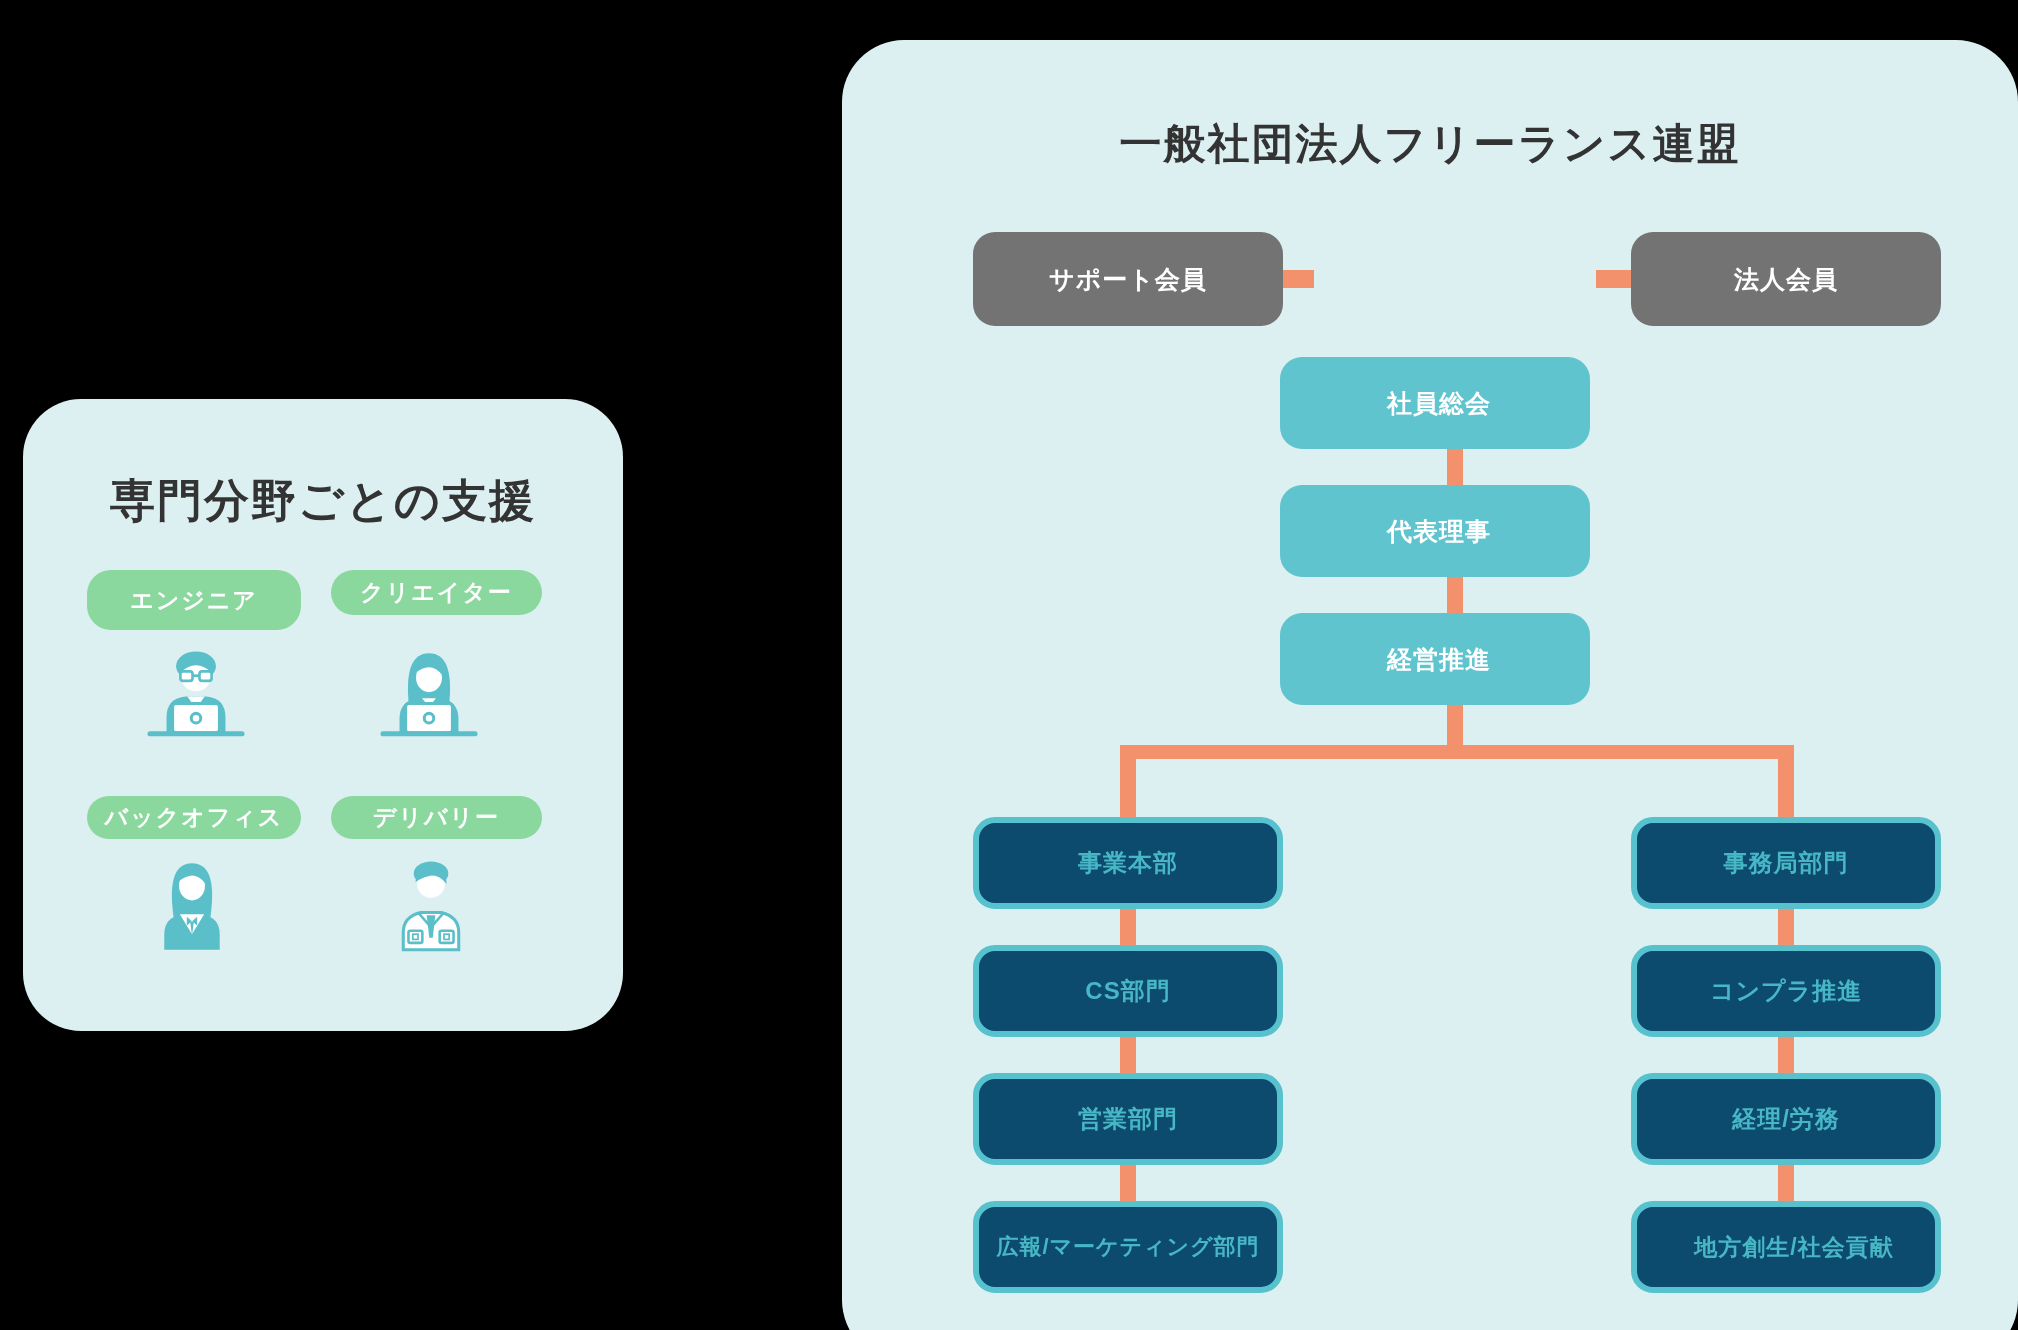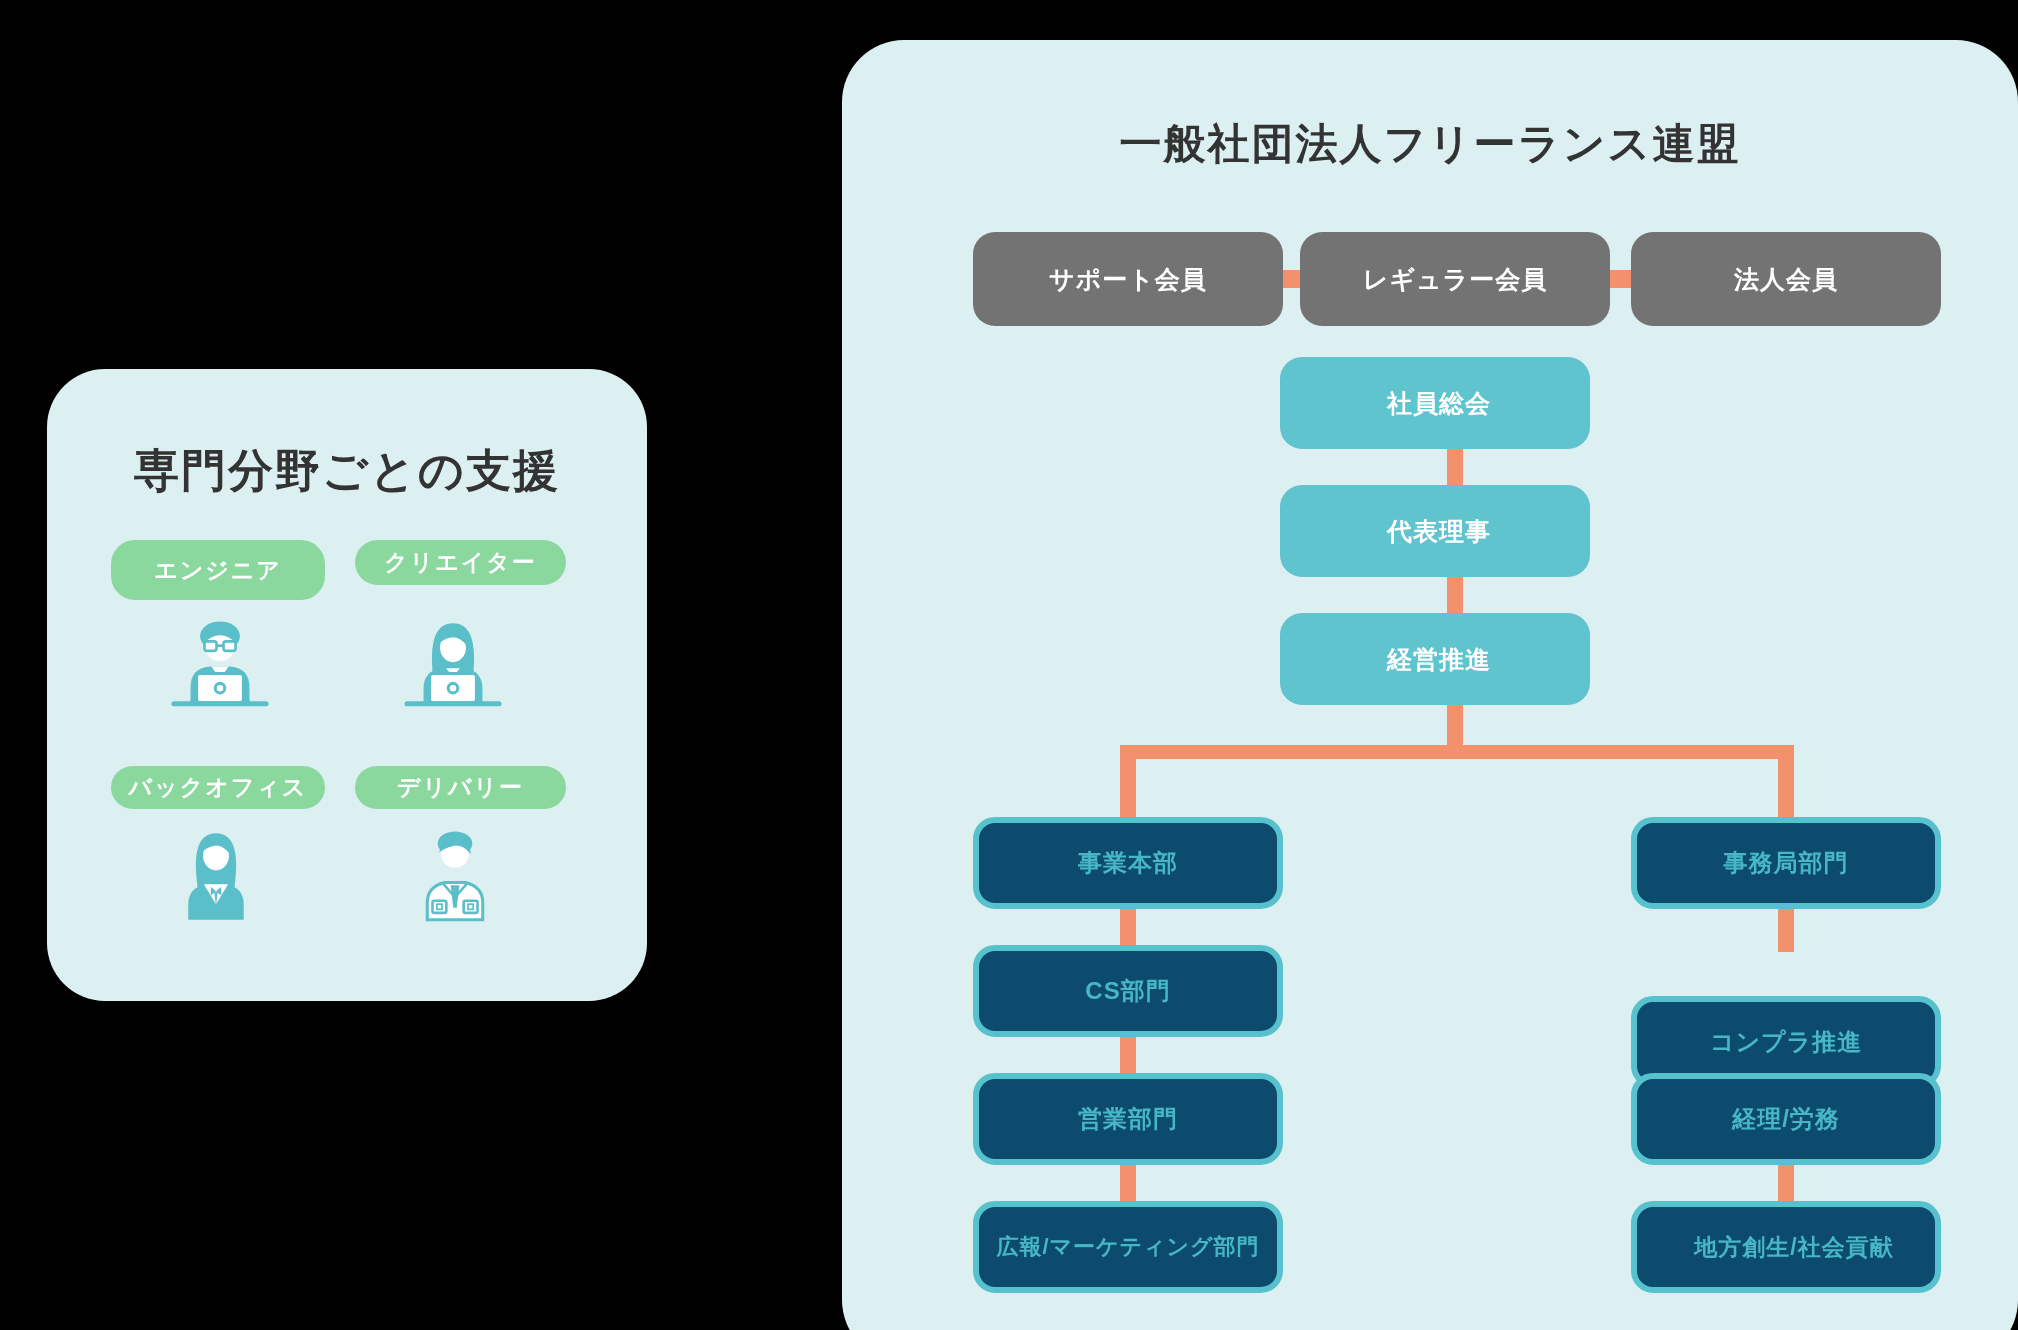--- a/index.html
+++ b/index.html
@@ -1,19 +1,19 @@
 <!DOCTYPE html>
 <html><head>
 <meta charset="utf-8">
 <style>
   html,body{margin:0;padding:0;background:#000;}
   .stage{position:relative;width:2018px;height:1330px;background:#000;overflow:hidden;
          font-family:"Liberation Sans",sans-serif;}
   .panel{position:absolute;background:#dcf0f2;border-radius:58px;}
-  .left-panel{left:23px;top:369px;width:600px;height:632px;margin-left:24px;}
+  .left-panel{left:23px;top:399px;width:600px;height:632px;}
   .right-panel{left:842px;top:8px;width:1176px;height:1322px;border-radius:62px;margin-top:32px;}
 
   .panel-title{position:absolute;width:100%;text-align:center;color:#333333;
                font-weight:bold;letter-spacing:2px;margin:0;}
   .left-title{top:72px;font-size:45px;}
   .right-title{top:76px;font-size:42px;}
 
   .box{position:absolute;display:flex;align-items:center;justify-content:center;
        width:310px;font-weight:bold;letter-spacing:1px;border-radius:22px;
        box-sizing:border-box;z-index:2;white-space:nowrap;}
@@ -101,21 +101,20 @@
         <rect x="39" y="96" width="6" height="6" fill="none" stroke="#5bbfca" stroke-width="2"></rect>
         <rect x="75" y="96" width="6" height="6" fill="none" stroke="#5bbfca" stroke-width="2"></rect>
       </svg>
     </div>
   </section>
 
   <section class="panel right-panel">
     <h1 class="panel-title right-title">一般社団法人フリーランス連盟</h1>
 
     <div class="box member" style="left:131px;top:192px;">サポート会員</div>
-    <div class="box member" style="left:458px;top:192px;">レギュラー会員</div>
     <div class="box member" style="left:789px;top:192px;">法人会員</div>
     <div class="conn" style="left:426px;top:230px;width:46px;height:18px;"></div>
     <div class="conn" style="left:754px;top:230px;width:46px;height:18px;"></div>
 
     <div class="box gov" style="top:317px;">社員総会</div>
     <div class="conn" style="left:605px;top:400px;width:16px;height:50px;"></div>
     <div class="box gov" style="top:445px;">代表理事</div>
     <div class="conn" style="left:605px;top:528px;width:16px;height:50px;"></div>
     <div class="box gov" style="top:573px;">経営推進</div>
 
@@ -127,19 +126,19 @@
     <div class="box dept" style="left:131px;top:777px;">事業本部</div>
     <div class="conn" style="left:278px;top:862px;width:16px;height:50px;"></div>
     <div class="box dept" style="left:131px;top:905px;">CS部門</div>
     <div class="conn" style="left:278px;top:990px;width:16px;height:50px;"></div>
     <div class="box dept" style="left:131px;top:1033px;">営業部門</div>
     <div class="conn" style="left:278px;top:1118px;width:16px;height:50px;"></div>
     <div class="box dept" style="left:131px;top:1161px;font-size:22px;">広報/マーケティング部門</div>
 
     <div class="box dept" style="left:789px;top:777px;">事務局部門</div>
     <div class="conn" style="left:936px;top:862px;width:16px;height:50px;"></div>
-    <div class="box dept" style="left:789px;top:956px;">コンプラ推進</div>
+    <div class="box dept" style="left:789px;top:905px;">コンプラ推進</div>
     <div class="conn" style="left:936px;top:990px;width:16px;height:50px;"></div>
     <div class="box dept" style="left:789px;top:1033px;">経理/労務</div>
     <div class="conn" style="left:936px;top:1118px;width:16px;height:50px;"></div>
     <div class="box dept" style="left:789px;top:1161px;font-size:23px;padding-left:16px;">地方創生/社会貢献</div>
   </section>
 </div>
 
 </body></html>

